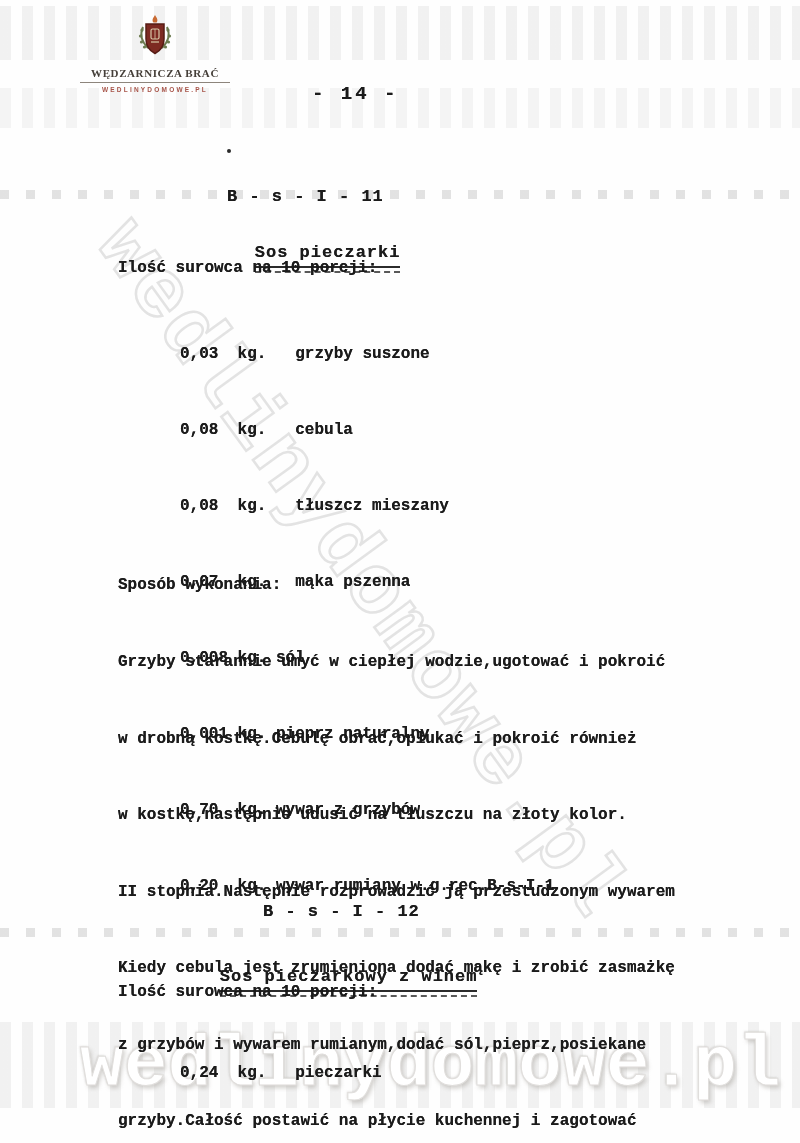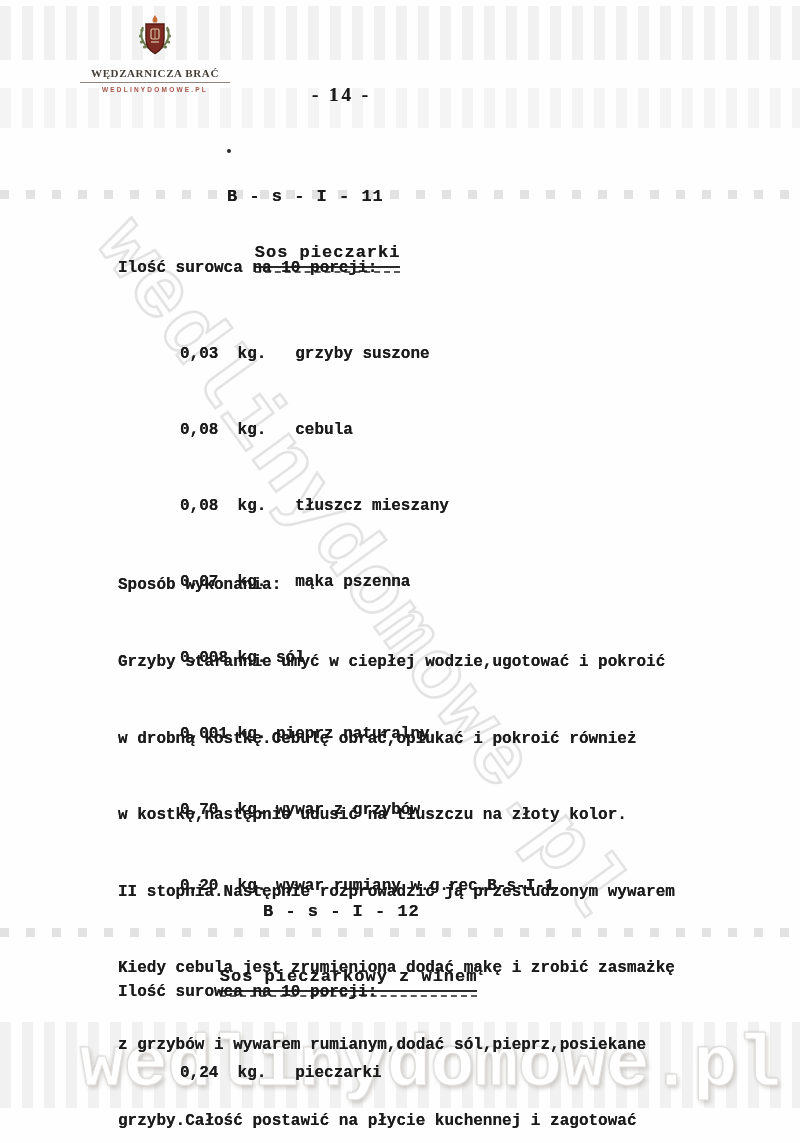--- a/index.html
+++ b/index.html
@@ -90,21 +90,21 @@
       <path d="M12 10 h18 v15 q0 10 -9 14.5 q-9 -4.5 -9 -14.5 z" fill="#7d2a22" stroke="#571c15" stroke-width="1.5"></path>
       <rect x="17" y="15" width="8" height="10" rx="1.5" fill="none" stroke="#d9c9a8" stroke-width="1.2"></rect>
       <path d="M17 28 h8" stroke="#d9c9a8" stroke-width="1.2"></path>
       <path d="M21 15 v10" stroke="#d9c9a8" stroke-width="0.8"></path>
     </svg>
     <div class="logo-title">WĘDZARNICZA BRAĆ</div>
     <hr class="logo-rule">
     <div class="logo-sub">WEDLINYDOMOWE.PL</div>
   </div>
 
-  <div class="tw pageno" style="left:312px;top:82px;font-family:Liberation Serif, serif;">- 14 -</div>
+  <div class="tw pageno" style="left:312px;top:82px;">- 14 -</div>
 
   <div class="tw heading" style="left:227px;top:184px;">B - s - I - 11</div>
 
   <div class="tw heading" style="left:210px;top:214px;">
     <span class="u2"><span class="u1">Sos pieczarki</span></span>
   </div>
 
   <div class="tw" style="left:118px;top:256px;">Ilość surowca na 10 porcji:</div>
 
   <div class="tw" style="left:180px;top:291px;">

